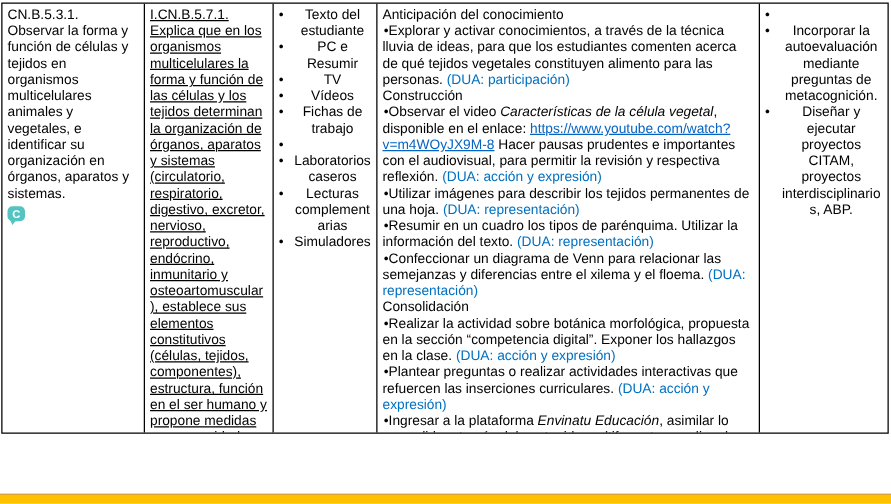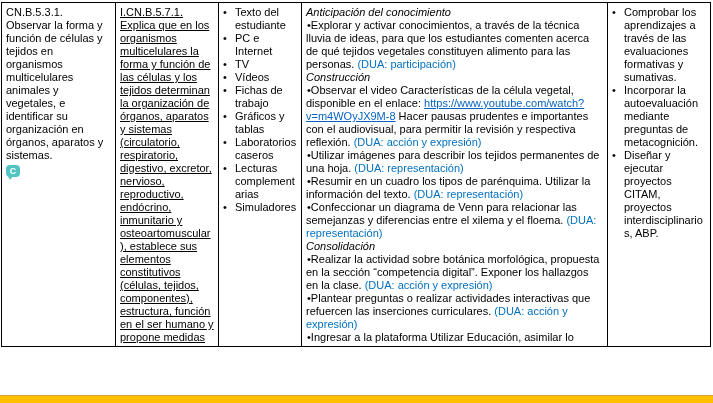--- a/index.html
+++ b/index.html
@@ -29,24 +29,24 @@
     background:#53C4C1;color:#fff;font-weight:bold;font-size:9px;
     line-height:12px;text-align:center;border-radius:4px;position:relative;
   }
   .comment-icon::after{
     content:"";position:absolute;left:2px;bottom:-3px;
     border-left:2px solid transparent;border-right:3px solid transparent;
     border-top:4px solid #53C4C1;
   }
   .blist .brow{display:flex;overflow-wrap:break-word;}
   .blist .marker{flex:0 0 12px;}
-  .blist .btxt{flex:1;min-width:0;overflow-wrap:break-word;}
+  .blist .btxt{flex:1;min-width:0;overflow-wrap:break-word;text-align:center;}
   .c4 .brow .marker{flex:0 0 14px;padding-left:1px;}
-  .rich-heading{overflow-wrap:break-word;font-style:italic;}
-  .seg-italic{margin-top:14px;}
+  .rich-heading{overflow-wrap:break-word;}
+  .seg-italic{font-style:italic;margin-top:14px;}
   .seg-dua{color:#0070C0;margin-top:44px;}
   a.seg-link{color:#0563C1;text-decoration:underline;overflow-wrap:anywhere;}
   .highlight-bar{
     position:absolute;left:0;top:395px;width:713px;height:8px;
     background:#FFC000;border-top:1px solid #DFA136;box-sizing:border-box;
   }
 </style>
 </head>
 <body>
 
@@ -59,37 +59,36 @@
     <div class="para">I.CN.B.5.7.1. Explica que en los organismos multicelulares la forma y función de las células y los tejidos determinan la organización de órganos, aparatos y sistemas (circulatorio, respiratorio, digestivo, excretor, nervioso, reproductivo, endócrino, inmunitario y osteoartomuscular), establece sus elementos constitutivos (células, tejidos, componentes), estructura, función en el ser humano y propone medidas para su cuidado. (I.2., J.3.)</div>
     <span class="comment-icon">C</span>
   </div>
   <div class="cell c3 blist">
       <div class="brow">
         <span class="marker">•</span>
         <span class="btxt">Texto del estudiante</span>
       </div>
       <div class="brow">
         <span class="marker">•</span>
-        <span class="btxt">PC e Internet</span>
+        <span class="btxt">PC e Resumir</span>
       </div>
       <div class="brow">
         <span class="marker">•</span>
         <span class="btxt">TV</span>
       </div>
       <div class="brow">
         <span class="marker">•</span>
         <span class="btxt">Vídeos</span>
       </div>
       <div class="brow">
         <span class="marker">•</span>
         <span class="btxt">Fichas de trabajo</span>
       </div>
       <div class="brow">
         <span class="marker">•</span>
-        <span class="btxt">Gráficos y tablas</span>
       </div>
       <div class="brow">
         <span class="marker">•</span>
         <span class="btxt">Laboratorios caseros</span>
       </div>
       <div class="brow">
         <span class="marker">•</span>
         <span class="btxt">Lecturas complementarias</span>
       </div>
       <div class="brow">
@@ -101,26 +100,25 @@
       <div class="rich-heading">Anticipación del conocimiento</div>
       <div class="brow"><span class="marker">•</span><span class="btxt"><span class="seg-normal">Explorar y activar conocimientos, a través de la técnica lluvia de ideas, para que los estudiantes comenten acerca de qué tejidos vegetales constituyen alimento para las personas.  </span><span class="seg-dua">(DUA: participación)</span></span></div>
       <div class="rich-heading">Construcción</div>
       <div class="brow"><span class="marker">•</span><span class="btxt"><span class="seg-normal">Observar el video </span><span class="seg-italic">Características de la célula vegetal</span><span class="seg-normal">, disponible en el enlace: </span><a class="seg-link" href="#">https://www.youtube.com/watch?v=m4WOyJX9M-8</a><span class="seg-normal"> Hacer pausas prudentes e importantes con el audiovisual, para permitir la revisión y respectiva reflexión. </span><span class="seg-dua">(DUA: acción y expresión)</span></span></div>
       <div class="brow"><span class="marker">•</span><span class="btxt"><span class="seg-normal">Utilizar imágenes para describir los tejidos permanentes de una hoja. </span><span class="seg-dua">(DUA: representación)</span></span></div>
       <div class="brow"><span class="marker">•</span><span class="btxt"><span class="seg-normal">Resumir en un cuadro los tipos de parénquima. Utilizar la información del texto. </span><span class="seg-dua">(DUA: representación)</span></span></div>
       <div class="brow"><span class="marker">•</span><span class="btxt"><span class="seg-normal">Confeccionar un diagrama de Venn para relacionar las semejanzas y diferencias entre el xilema y el floema. </span><span class="seg-dua">(DUA: representación)</span></span></div>
       <div class="rich-heading">Consolidación</div>
       <div class="brow"><span class="marker">•</span><span class="btxt"><span class="seg-normal">Realizar la actividad sobre botánica morfológica, propuesta en la sección “competencia digital”. Exponer los hallazgos en la clase. </span><span class="seg-dua">(DUA: acción y expresión)</span></span></div>
       <div class="brow"><span class="marker">•</span><span class="btxt"><span class="seg-normal">Plantear preguntas o realizar actividades interactivas que refuercen las inserciones curriculares. </span><span class="seg-dua">(DUA: acción y expresión)</span></span></div>
-      <div class="brow"><span class="marker">•</span><span class="btxt"><span class="seg-normal">Ingresar a la plataforma </span><span class="seg-italic">Utilizar Educación</span><span class="seg-normal">, asimilar lo aprendido a través del contenido multiformato y realizar las actividades relacionadas con el tema.</span></span></div>
+      <div class="brow"><span class="marker">•</span><span class="btxt"><span class="seg-normal">Ingresar a la plataforma </span><span class="seg-italic">Envinatu Educación</span><span class="seg-normal">, asimilar lo aprendido a través del contenido multiformato y realizar las actividades relacionadas con el tema.</span></span></div>
     </div>
   <div class="cell c5 blist">
       <div class="brow">
         <span class="marker">•</span>
-        <span class="btxt">Comprobar los aprendizajes a través de las evaluaciones formativas y sumativas.</span>
       </div>
       <div class="brow">
         <span class="marker">•</span>
         <span class="btxt">Incorporar la autoevaluación mediante preguntas de metacognición.</span>
       </div>
       <div class="brow">
         <span class="marker">•</span>
         <span class="btxt">Diseñar y ejecutar proyectos CITAM, proyectos interdisciplinarios, ABP.</span>
       </div>
     </div>

